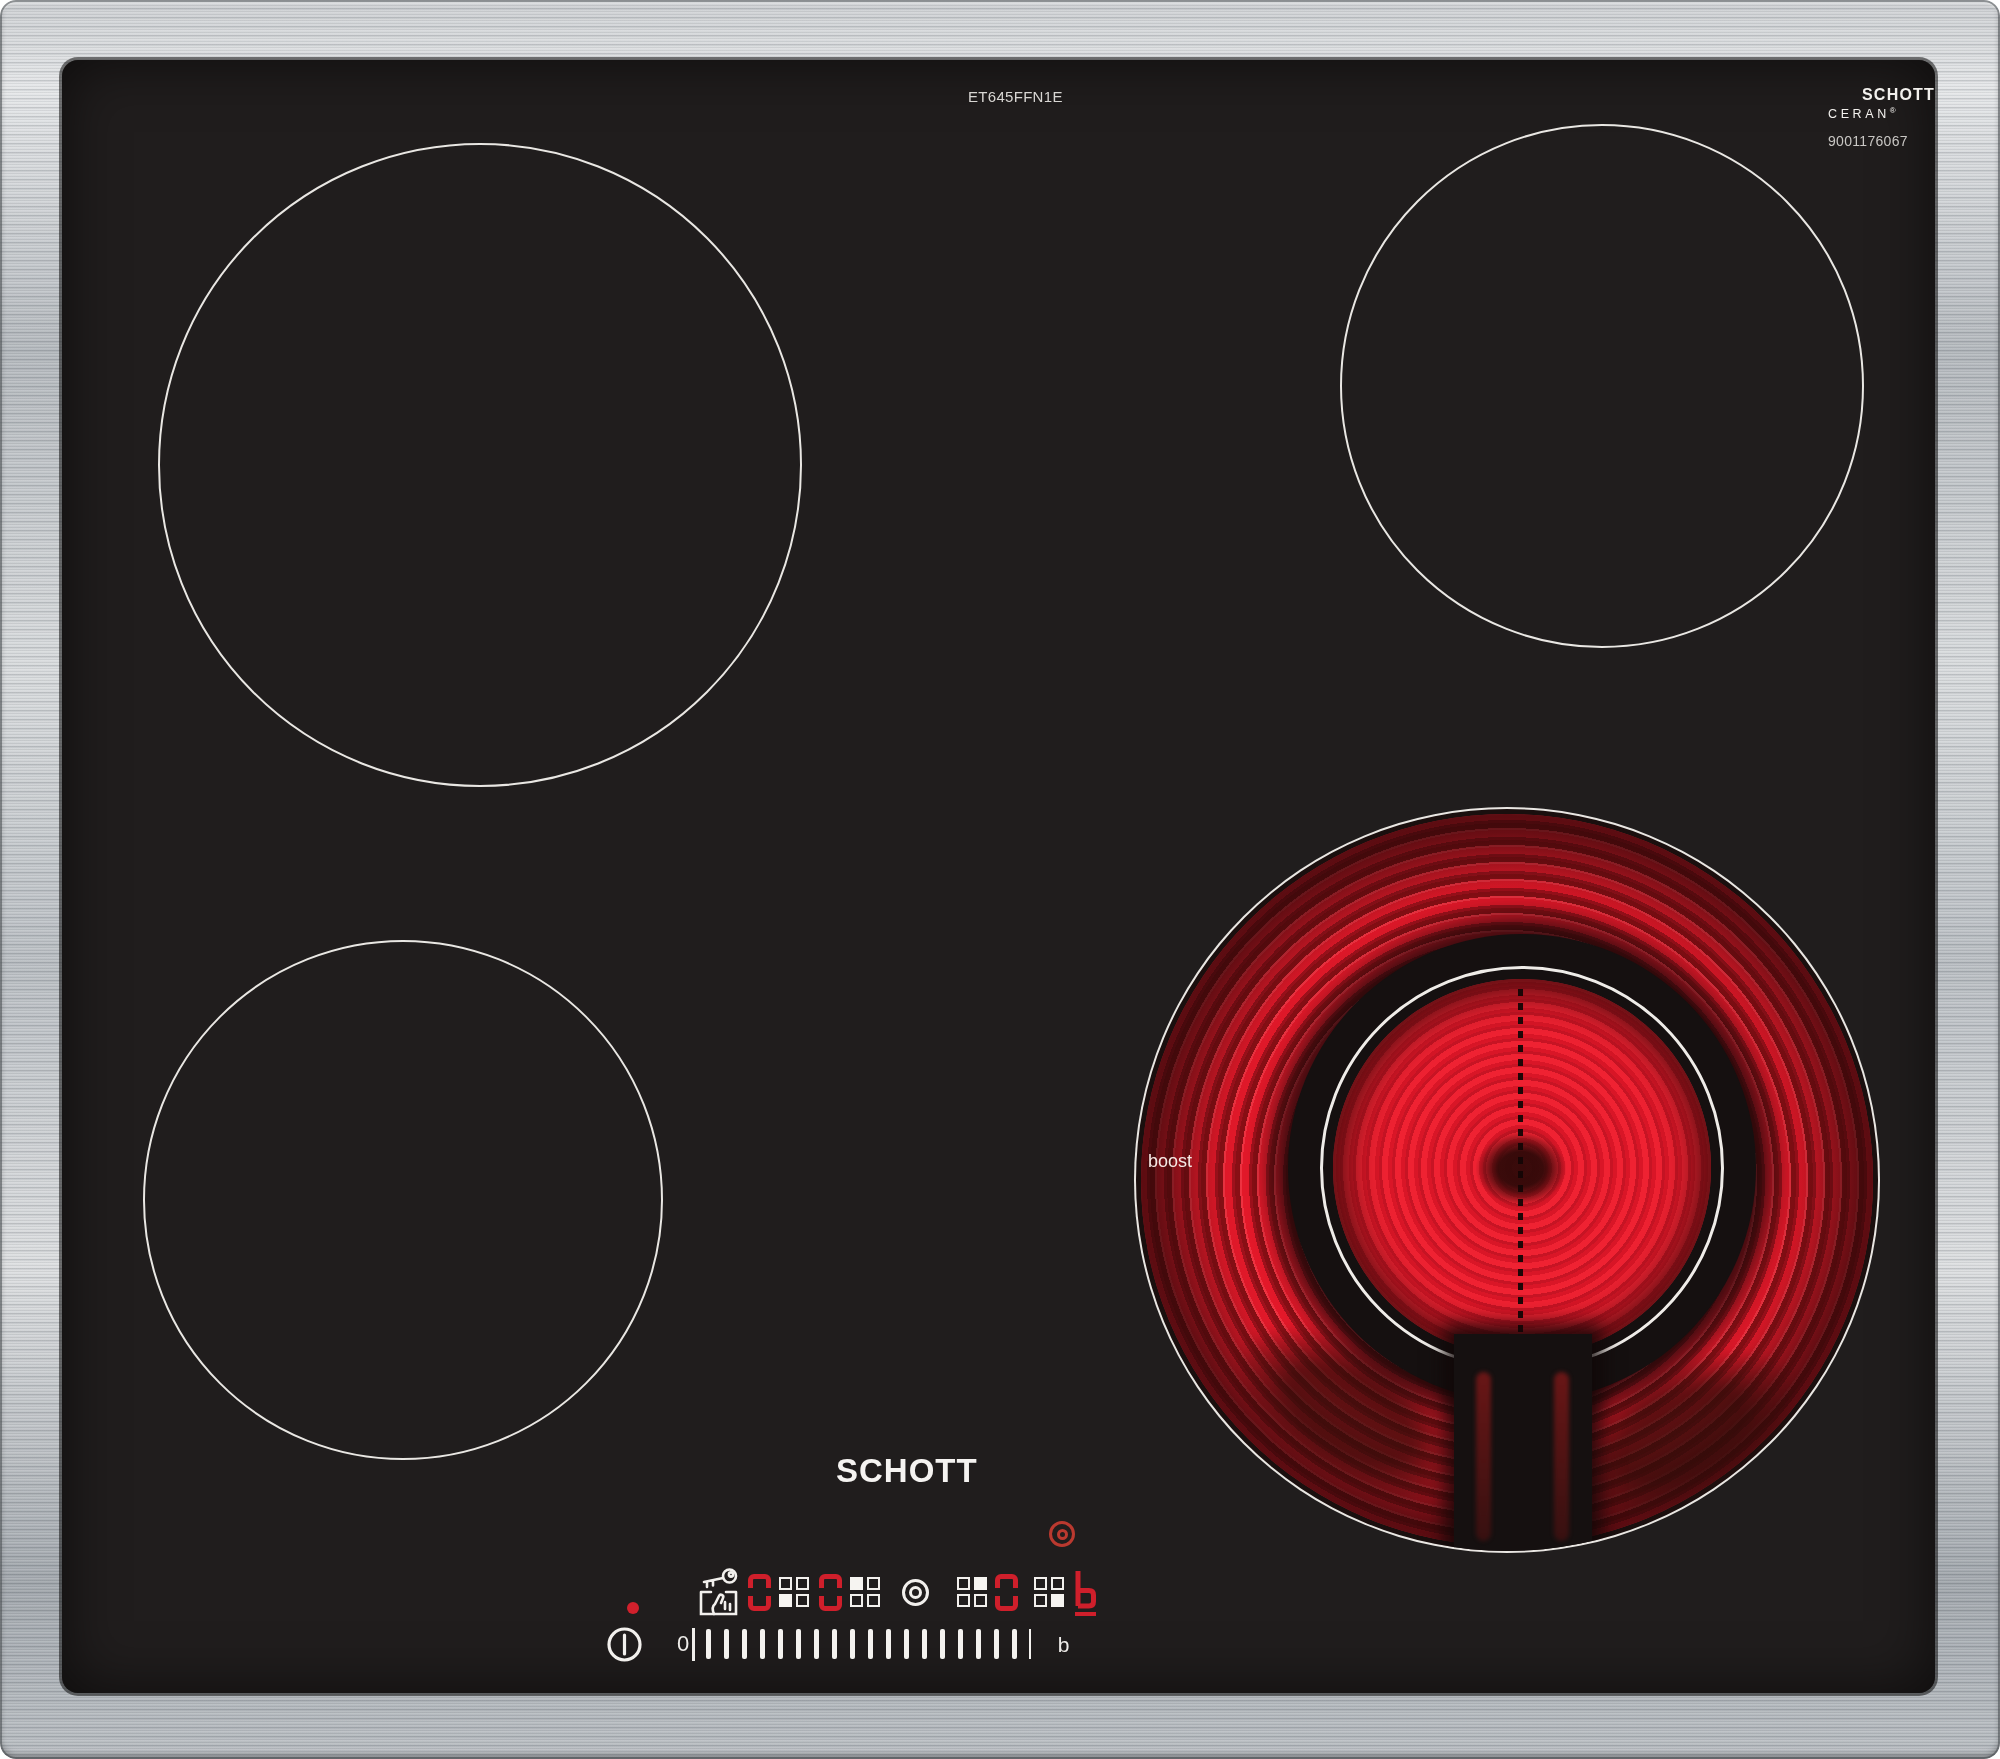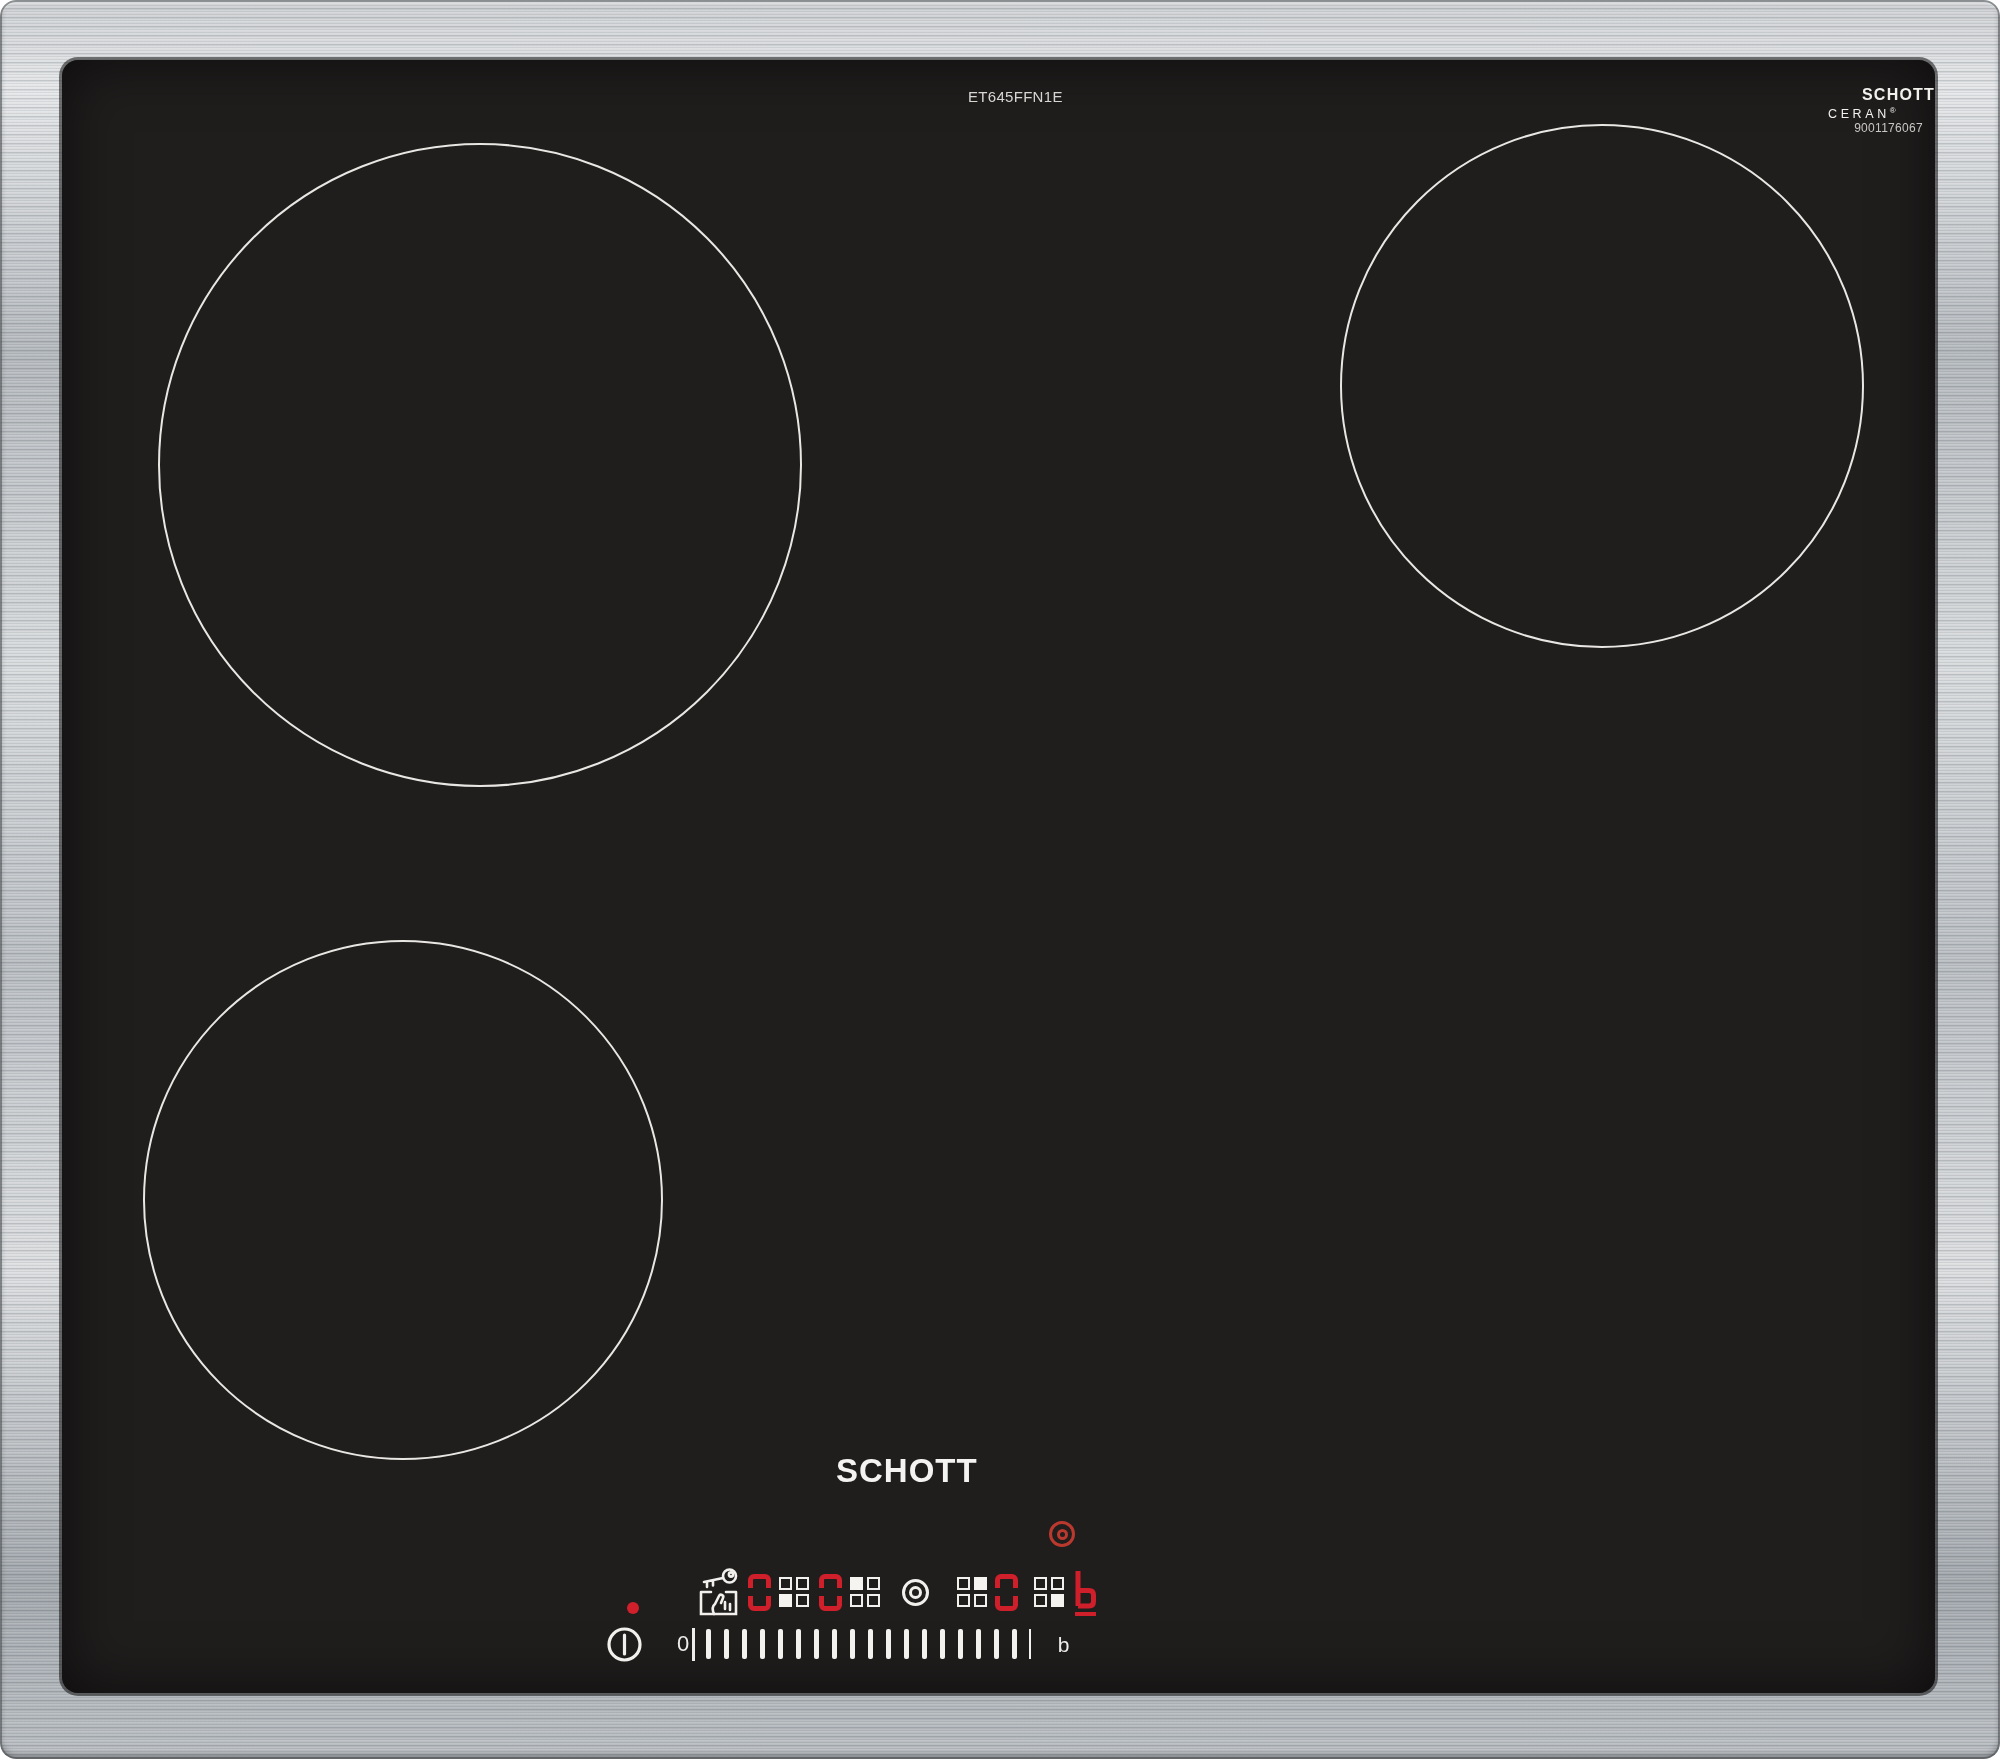--- a/index.html
+++ b/index.html
@@ -62,21 +62,21 @@
     background:linear-gradient(180deg, rgba(175,28,28,.55), rgba(120,18,18,.35));filter:blur(2px);}
   .hotzone .tail .s1{left:22px;} .hotzone .tail .s2{left:100px;}
   .boost{position:absolute;left:12px;top:342px;color:#f6e9e5;font-size:18px;}
 
   
   .model{position:absolute;left:968px;top:88px;color:#d8d6d3;font-size:15px;letter-spacing:.3px;}
   .schott{position:absolute;left:1828px;top:86px;width:95px;color:#f3f1ee;}
   .schott .l1{font-size:16px;font-weight:bold;letter-spacing:1.2px;margin-left:34px;}
   .schott .l2{font-size:12.5px;letter-spacing:3.6px;margin-top:2px;}
   .schott .reg{font-size:8px;vertical-align:super;letter-spacing:0;}
-  .schott .num{font-size:12px;color:#c9c7c4;letter-spacing:.3px;text-align:right;}
+  .schott .num{font-size:14px;color:#c9c7c4;margin-top:12px;letter-spacing:.3px;}
   .siemens{position:absolute;left:836px;top:1452px;color:#f5f3f1;font-size:33px;font-weight:bold;letter-spacing:1px;}
 
   
   .ctrlrow{position:absolute;left:695px;top:1563px;height:58px;display:flex;align-items:center;}
   .led{position:absolute;left:627px;top:1602px;width:12px;height:12px;border-radius:50%;background:#d1202c;}
   .keylock{width:47px;height:55px;margin-right:6px;}
   .seg0{position:relative;width:23px;height:37px;border:5px solid #cf1f2b;border-radius:6px;background:transparent;}
   .seg0 i{position:absolute;width:6px;height:8px;background:#201d1d;top:50%;transform:translateY(-50%);}
   .seg0 .nl{left:-5px;} .seg0 .nr{right:-5px;}
   .d1{margin-right:8px;} .d2{margin-right:8px;} .d3{margin-right:16px;}
@@ -116,20 +116,36 @@
       <div class="l2"><span>CERAN</span><span class="reg">®</span></div>
       <div class="num">9001176067</div>
     </div>
 
     <div class="siemens" style="left:774px;top:1392px;">SCHOTT</div>
 
     <div class="zone tl" style="left:96px;top:83px;"></div>
     <div class="zone tr" style="left:1278px;top:64px;"></div>
     <div class="zone bl" style="left:81px;top:880px;"></div>
 
+    <div class="hotzone" style="left:1072px;top:747px;">
+      <div class="coil"></div>
+      <div class="finger fl"></div>
+      <div class="finger fr"></div>
+      <div class="coil-vignette"></div>
+      <div class="gapdisc"></div>
+      <div class="innerring"></div>
+      <div class="innerdisc"></div>
+      <div class="centerblob"></div>
+      <div class="dotline"></div>
+      <div class="tail">
+        <i class="streak s1"></i>
+        <i class="streak s2"></i>
+      </div>
+      <div class="boost">boost</div>
+    </div>
 
     <div class="led" style="left:565px;top:1542px;"></div>
 
     <div class="reddbl" style="left:987px;top:1461px;">
         <i></i>
       </div>
 
     <div class="ctrlrow" style="left:633px;top:1503px;">
       <svg class="keylock" viewBox="0 0 47 55" fill="none" stroke="#f2f0ed" stroke-width="2.6" stroke-linecap="round">
         <circle cx="34.5" cy="11" r="6.5"></circle>

